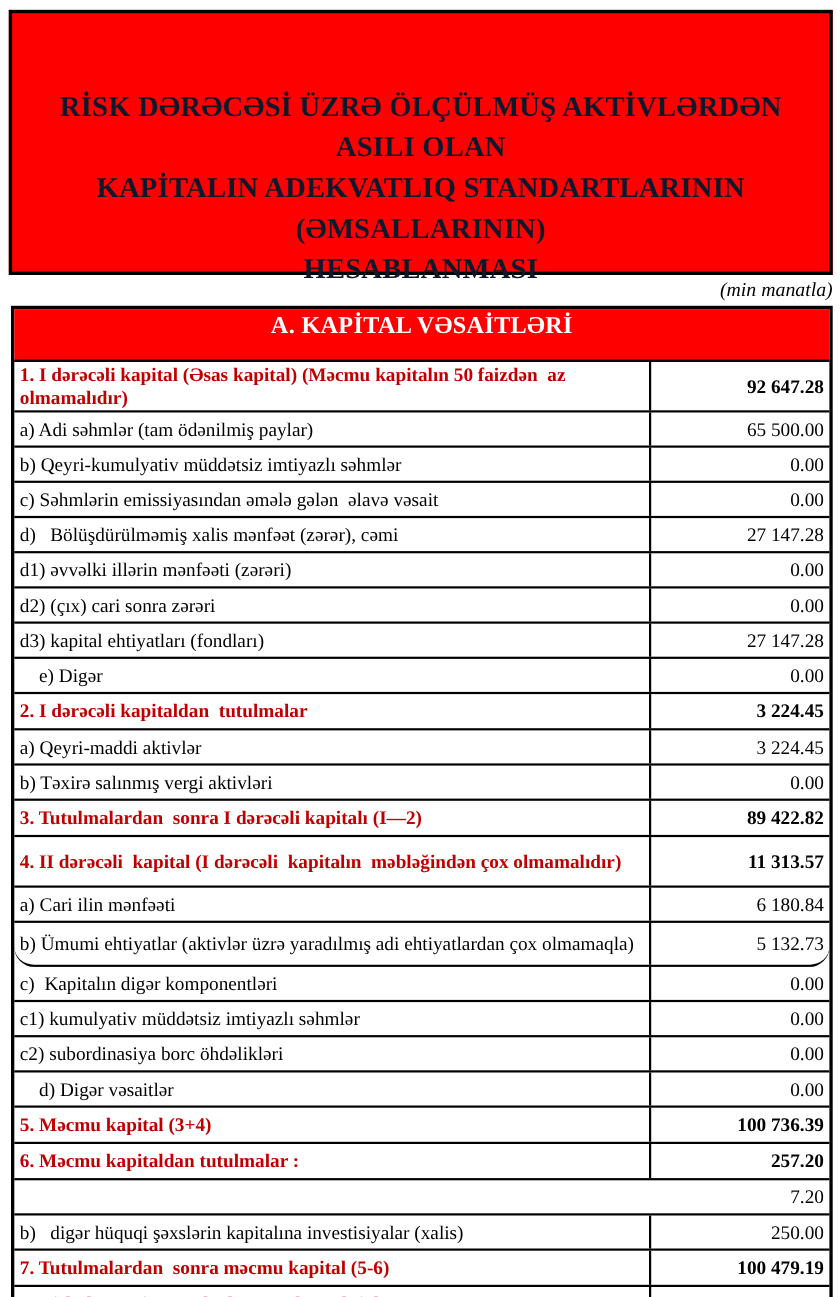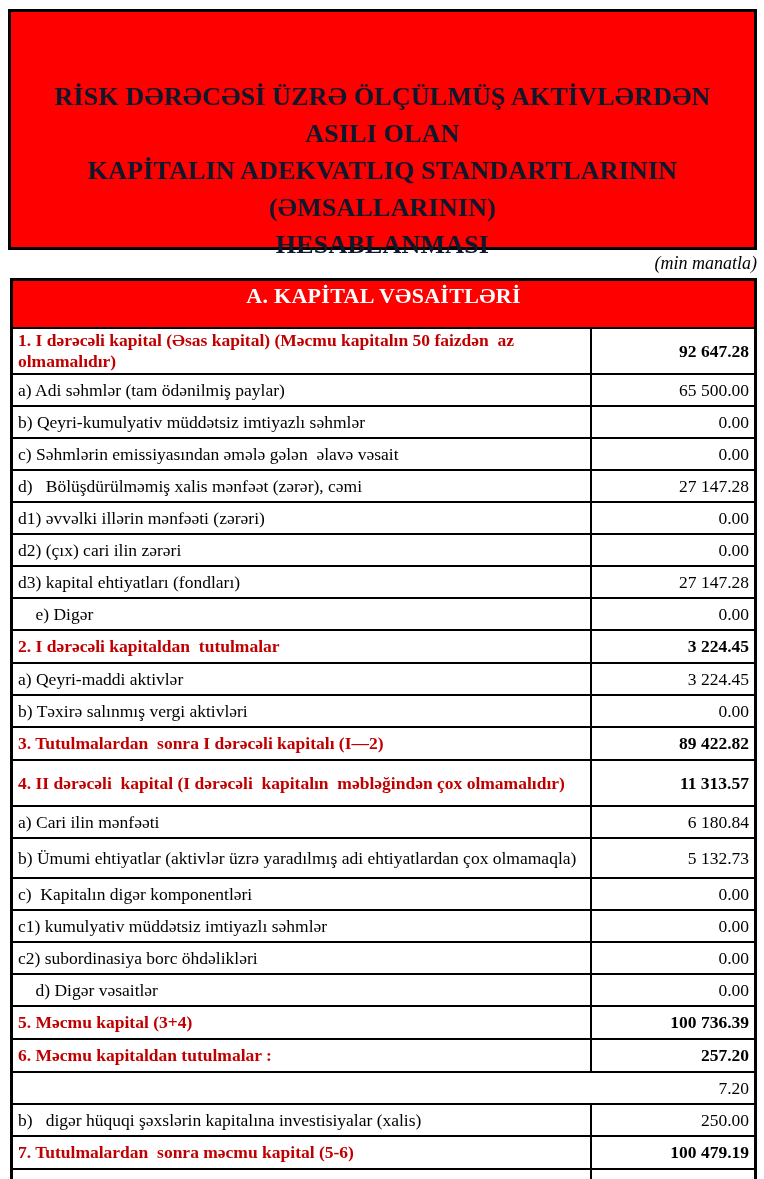--- a/index.html
+++ b/index.html
@@ -43,21 +43,21 @@
     font-weight:bold;font-size:22px;line-height:30px;text-align:center;
     border-bottom:2px solid var(--border-black);
     letter-spacing:0.3px;
   }
   .row{
     display:flex;height:32px;box-sizing:border-box;
     border-bottom:2px solid var(--border-black);
   }
   .row.h33{height:33px;}
   .row.tall{height:46px;}
-  .row.clip{height:40px;}
+  .row.clip{height:40px;border-radius:18px;}
   .cell{box-sizing:border-box;overflow:hidden;}
   .cell.label{
     flex:0 0 579px;max-width:579px;
     border-right:2px solid var(--border-black);
     display:flex;align-items:center;
     padding:0 4px 0 5px;
     font-size:17.5px;
   }
   .label-text{white-space:pre-wrap;line-height:21px;}
   .row.clip .label-text{line-height:22px;}
@@ -131,21 +131,21 @@
     <div class="cell label">
       <span class="label-text">d1) əvvəlki illərin mənfəəti (zərəri)</span>
     </div>
     <div class="cell value">
       <span class="value-text">0.00</span>
     </div>
   </div>
 
   <div class="row">
     <div class="cell label">
-      <span class="label-text">d2) (çıx) cari ilin zərəri</span>
+      <span class="label-text">d2) (çıx) cari sonra zərəri</span>
     </div>
     <div class="cell value">
       <span class="value-text">0.00</span>
     </div>
   </div>
 
   <div class="row">
     <div class="cell label">
       <span class="label-text">d3) kapital ehtiyatları (fondları)</span>
     </div>

